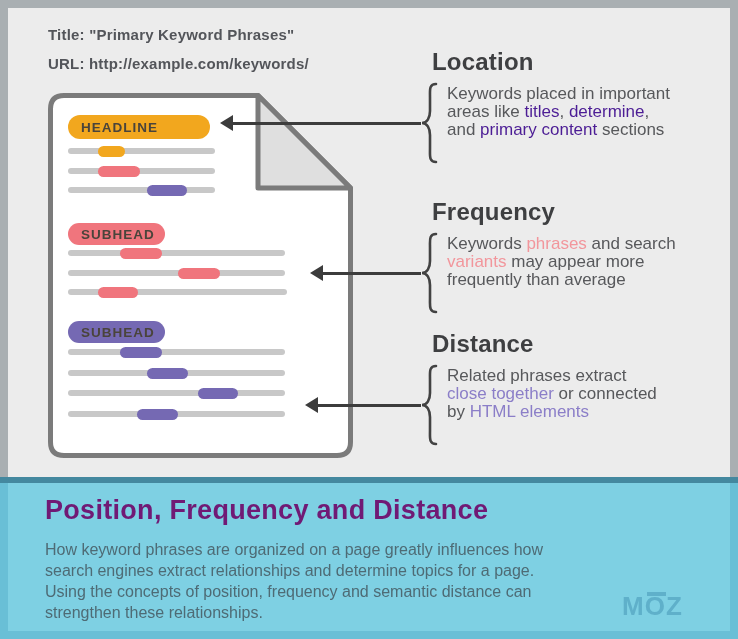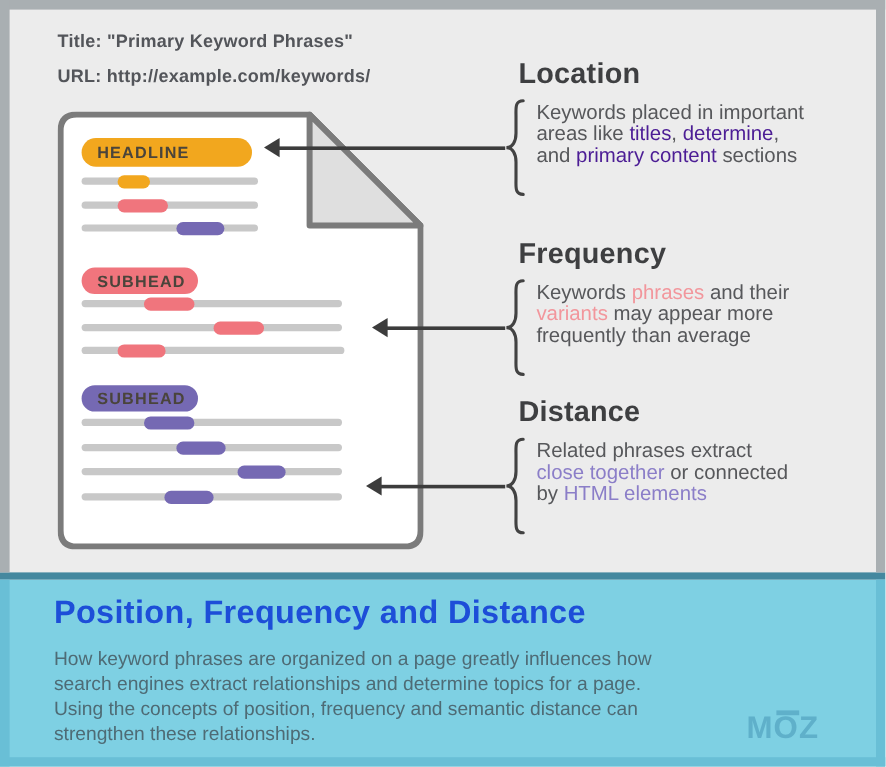--- a/index.html
+++ b/index.html
@@ -49,21 +49,21 @@
   .annot-frequency { top:198px; }
   .annot-distance  { top:330px; }
   .hl-orange { color:#4c1d95; }
   .hl-pink   { color:#F2969C; }
   .hl-purple { color:#8B7EC8; }
 
   
   .divider { position:absolute; left:0; top:477px; width:738px; height:6px; background:#44889F; z-index:5; }
   .banner { position:absolute; left:0; top:483px; width:738px; height:156px; background:#7ED0E3; }
   .banner h1 { position:absolute; left:45px; top:12px; margin:0; font-size:27px; font-weight:bold;
-    color:#1d4ed8; letter-spacing:0.3px; }
+    color:#701a75; letter-spacing:0.3px; }
   .banner p { position:absolute; left:45px; top:56px; margin:0; width:600px;
     font-size:16px; line-height:21px; color:#4E6B75; white-space:pre-line; }
   .moz { position:absolute; left:622px; top:108px; font-size:26px; font-weight:bold;
     color:#5FB0CA; letter-spacing:1px; }
   .moz .o-bar { position:absolute; left:25px; top:1px; width:19px; height:3.5px; background:#5FB0CA; }
 </style>
 </head>
 <body>
 
 <div class="canvas">
@@ -124,21 +124,21 @@
     <p><span>Keywords placed in important
 areas like </span><span class="hl-orange">titles</span><span>, </span><span class="hl-orange">determine</span><span>,
 and </span><span class="hl-orange">primary content</span><span> sections</span></p>
   </section>
 
   <section class="annot annot-frequency">
     <h2>Frequency</h2>
     <svg class="brace" width="18" height="82" viewBox="0 0 18 82">
       <path d="M 16,2 C 9,2 10,8 10,15 L 10,29 C 10,36 7,41 2,41 C 7,41 10,46 10,53 L 10,67 C 10,74 9,80 16,80" fill="none" stroke="#424242" stroke-width="2.6" stroke-linecap="round"></path>
     </svg>
-    <p><span>Keywords </span><span class="hl-pink">phrases</span><span> and their
+    <p><span>Keywords </span><span class="hl-pink">phrases</span><span> and search
 </span><span class="hl-pink">variants</span><span> may appear more
 frequently than average</span></p>
   </section>
 
   <section class="annot annot-distance">
     <h2>Distance</h2>
     <svg class="brace" width="18" height="82" viewBox="0 0 18 82">
       <path d="M 16,2 C 9,2 10,8 10,15 L 10,29 C 10,36 7,41 2,41 C 7,41 10,46 10,53 L 10,67 C 10,74 9,80 16,80" fill="none" stroke="#424242" stroke-width="2.6" stroke-linecap="round"></path>
     </svg>
     <p><span>Related phrases extract

